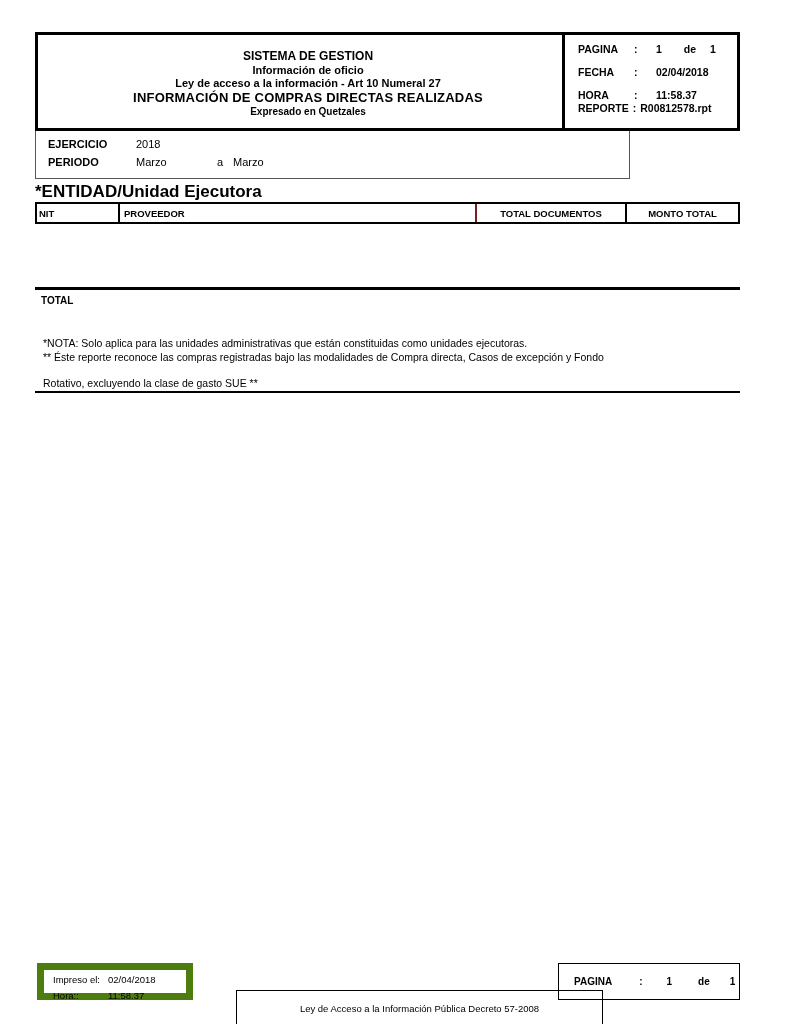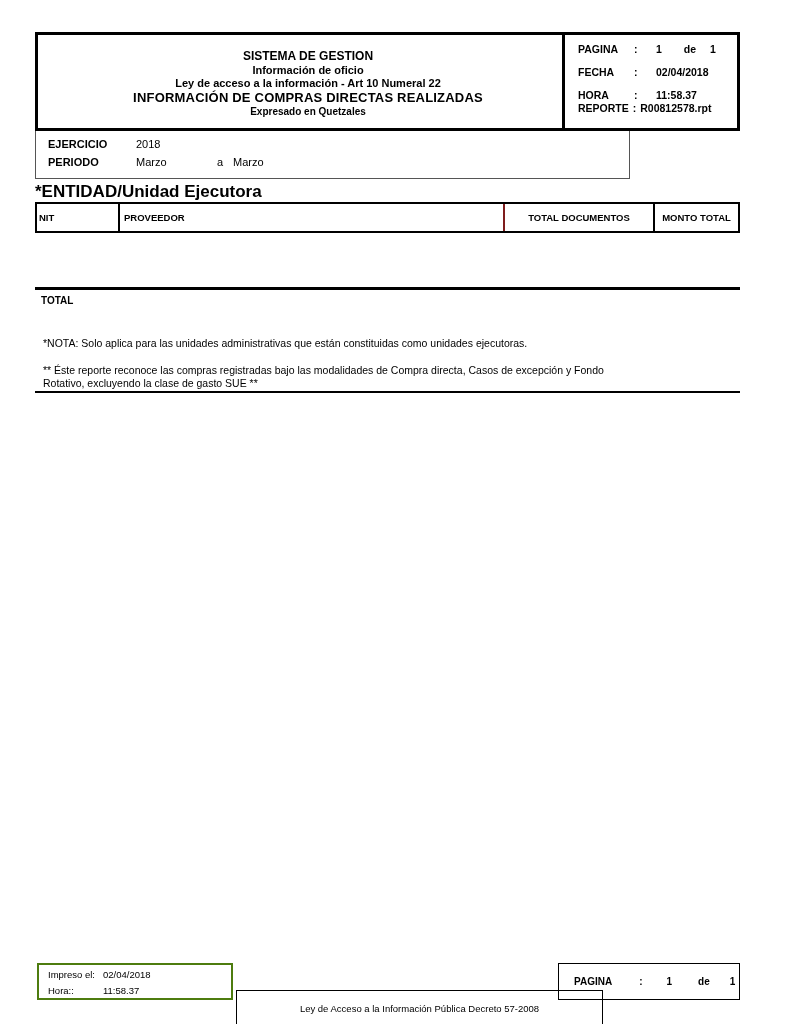--- a/index.html
+++ b/index.html
@@ -61,56 +61,56 @@
 
   
   .entidad {
     position:absolute; left:35px; top:182px;
     font-size:17px; font-weight:bold;
   }
 
   
   .table-header {
     position:absolute; left:35px; top:202px;
-    width:705px; height:31px;
+    width:705px; height:22px;
     border:2px solid #000;
     display:flex;
     font-size:9.5px; font-weight:bold;
     align-items:center;
   }
   .th { height:100%; display:flex; align-items:center; }
   .th-nit        { width:81px;  padding-left:2px; }
   .th-proveedor  { width:357px; padding-left:4px; border-left:2px solid #000; }
-  .th-docs       { width:150px; justify-content:center; border-left:2px solid #7f1d1d;margin-left:28px; }
+  .th-docs       { width:150px; justify-content:center; border-left:2px solid #7f1d1d; }
   .th-monto      { flex:1;      justify-content:center; border-left:2px solid #000; }
 
   
   .total-section {
     position:absolute; left:35px; top:287px;
     width:705px;
     border-top:3px solid #000;
   }
   .total-label { font-size:10px; font-weight:bold; padding:1px 0 0 6px; display:inline-block; }
 
   
   .note { position:absolute; left:43px; font-size:10.5px; line-height:15px; width:690px; }
   .note-1 { top:336px; }
-  .note-2a { top:363px; }
+  .note-2a { top:350px; }
   .note-2b { top:376px; }
 
   .end-rule {
     position:absolute; left:35px; top:391px;
     width:705px; border-top:2px solid #000;
   }
 
   
   .footer-left {
     position:absolute; left:37px; top:963px;
-    width:196px; height:37px;
-    border:2px solid #4d7c0f;
+    width:156px; height:37px;
+    border:7px solid #4d7c0f;
     font-size:9.5px;
   }
   .footer-left .lbl { position:absolute; left:9px; }
   .footer-left .val { position:absolute; left:64px; }
   .fr1 { top:4px; } .fr2 { top:20px; }
 
   .footer-mid {
     position:absolute; left:236px; top:963px;
     width:367px; height:37px;
     border:1px solid #000;
@@ -133,21 +133,21 @@
 </style>
 </head>
 <body>
 
 <div class="page">
 
   <div class="header-box">
     <div class="header-title-cell">
       <div class="t-line1">SISTEMA DE GESTION</div>
       <div class="t-line2">Información de oficio</div>
-      <div class="t-line3">Ley de acceso a la información - Art 10 Numeral 22</div>
+      <div class="t-line3">Ley de acceso a la información - Art 10 Numeral 27</div>
       <div class="t-line4">INFORMACIÓN DE COMPRAS DIRECTAS REALIZADAS</div>
       <div class="t-line5">Expresado en Quetzales</div>
     </div>
     <div class="header-meta-cell">
       <div class="meta-row">
         <span class="meta-label">PAGINA</span>
         <span class="meta-colon">:</span>
         <span class="pg-num">1</span>
         <span class="pg-de">de</span>
         <span class="pg-tot">1</span>

